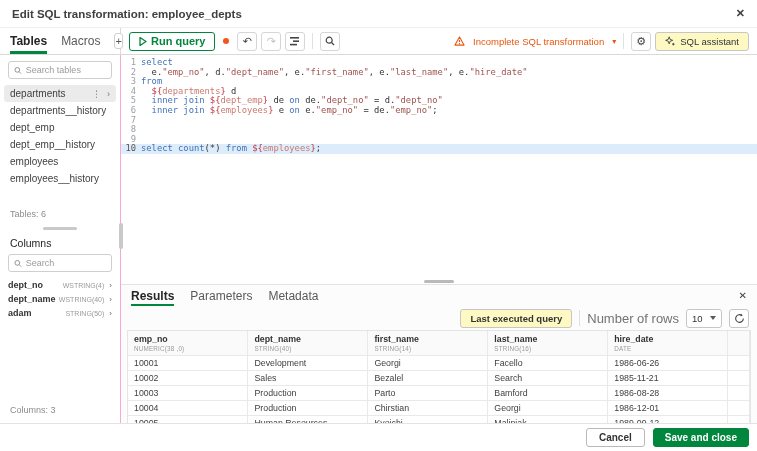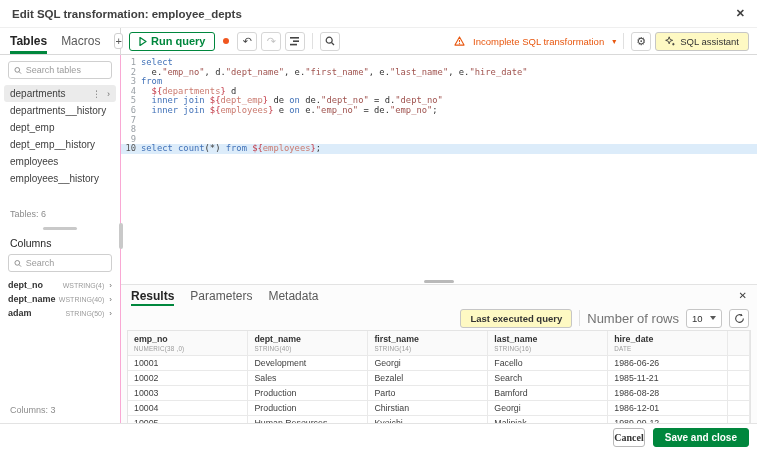--- a/index.html
+++ b/index.html
@@ -117,22 +117,22 @@
   th, td { border-right:1px solid #e9e9e9; border-bottom:1px solid #e9e9e9;
     text-align:left; font-weight:normal; overflow:hidden; white-space:nowrap; }
   thead th { background:#fafafa; padding:3px 6px 3px; }
   thead .hname { font-size:8.8px; font-weight:bold; color:#333; display:block; }
   thead .htype { font-size:6.3px; color:#9b9b9b; display:block; margin-top:1px;
     text-transform:uppercase; letter-spacing:.2px; }
   tbody td { font-size:8.8px; color:#404040; padding:2px 6px; height:12px; }
   
   .footer { height:28px; flex:0 0 28px; border-top:1px solid #e3e3e3; background:#fff;
     display:flex; align-items:center; justify-content:flex-end; gap:8px; padding:0 8px; }
-  .btn-cancel { height:19px; padding:0 0; border:1px solid #b9b9b9; border-radius:3px;
-    background:#fff; color:#333; font-size:10px; font-weight:bold; cursor:pointer;font-family:Liberation Serif, serif; }
+  .btn-cancel { height:19px; padding:0 12px; border:1px solid #b9b9b9; border-radius:3px;
+    background:#fff; color:#333; font-size:10px; font-weight:bold; cursor:pointer; }
   .btn-save { height:19px; padding:0 11px; border:1px solid #00873d; border-radius:3px;
     background:#00873d; color:#fff; font-size:10px; font-weight:bold; cursor:pointer; }
   svg { display:block; }
 </style>
 </head>
 <body>
 
 <div class="app">
 
   <div class="titlebar">

